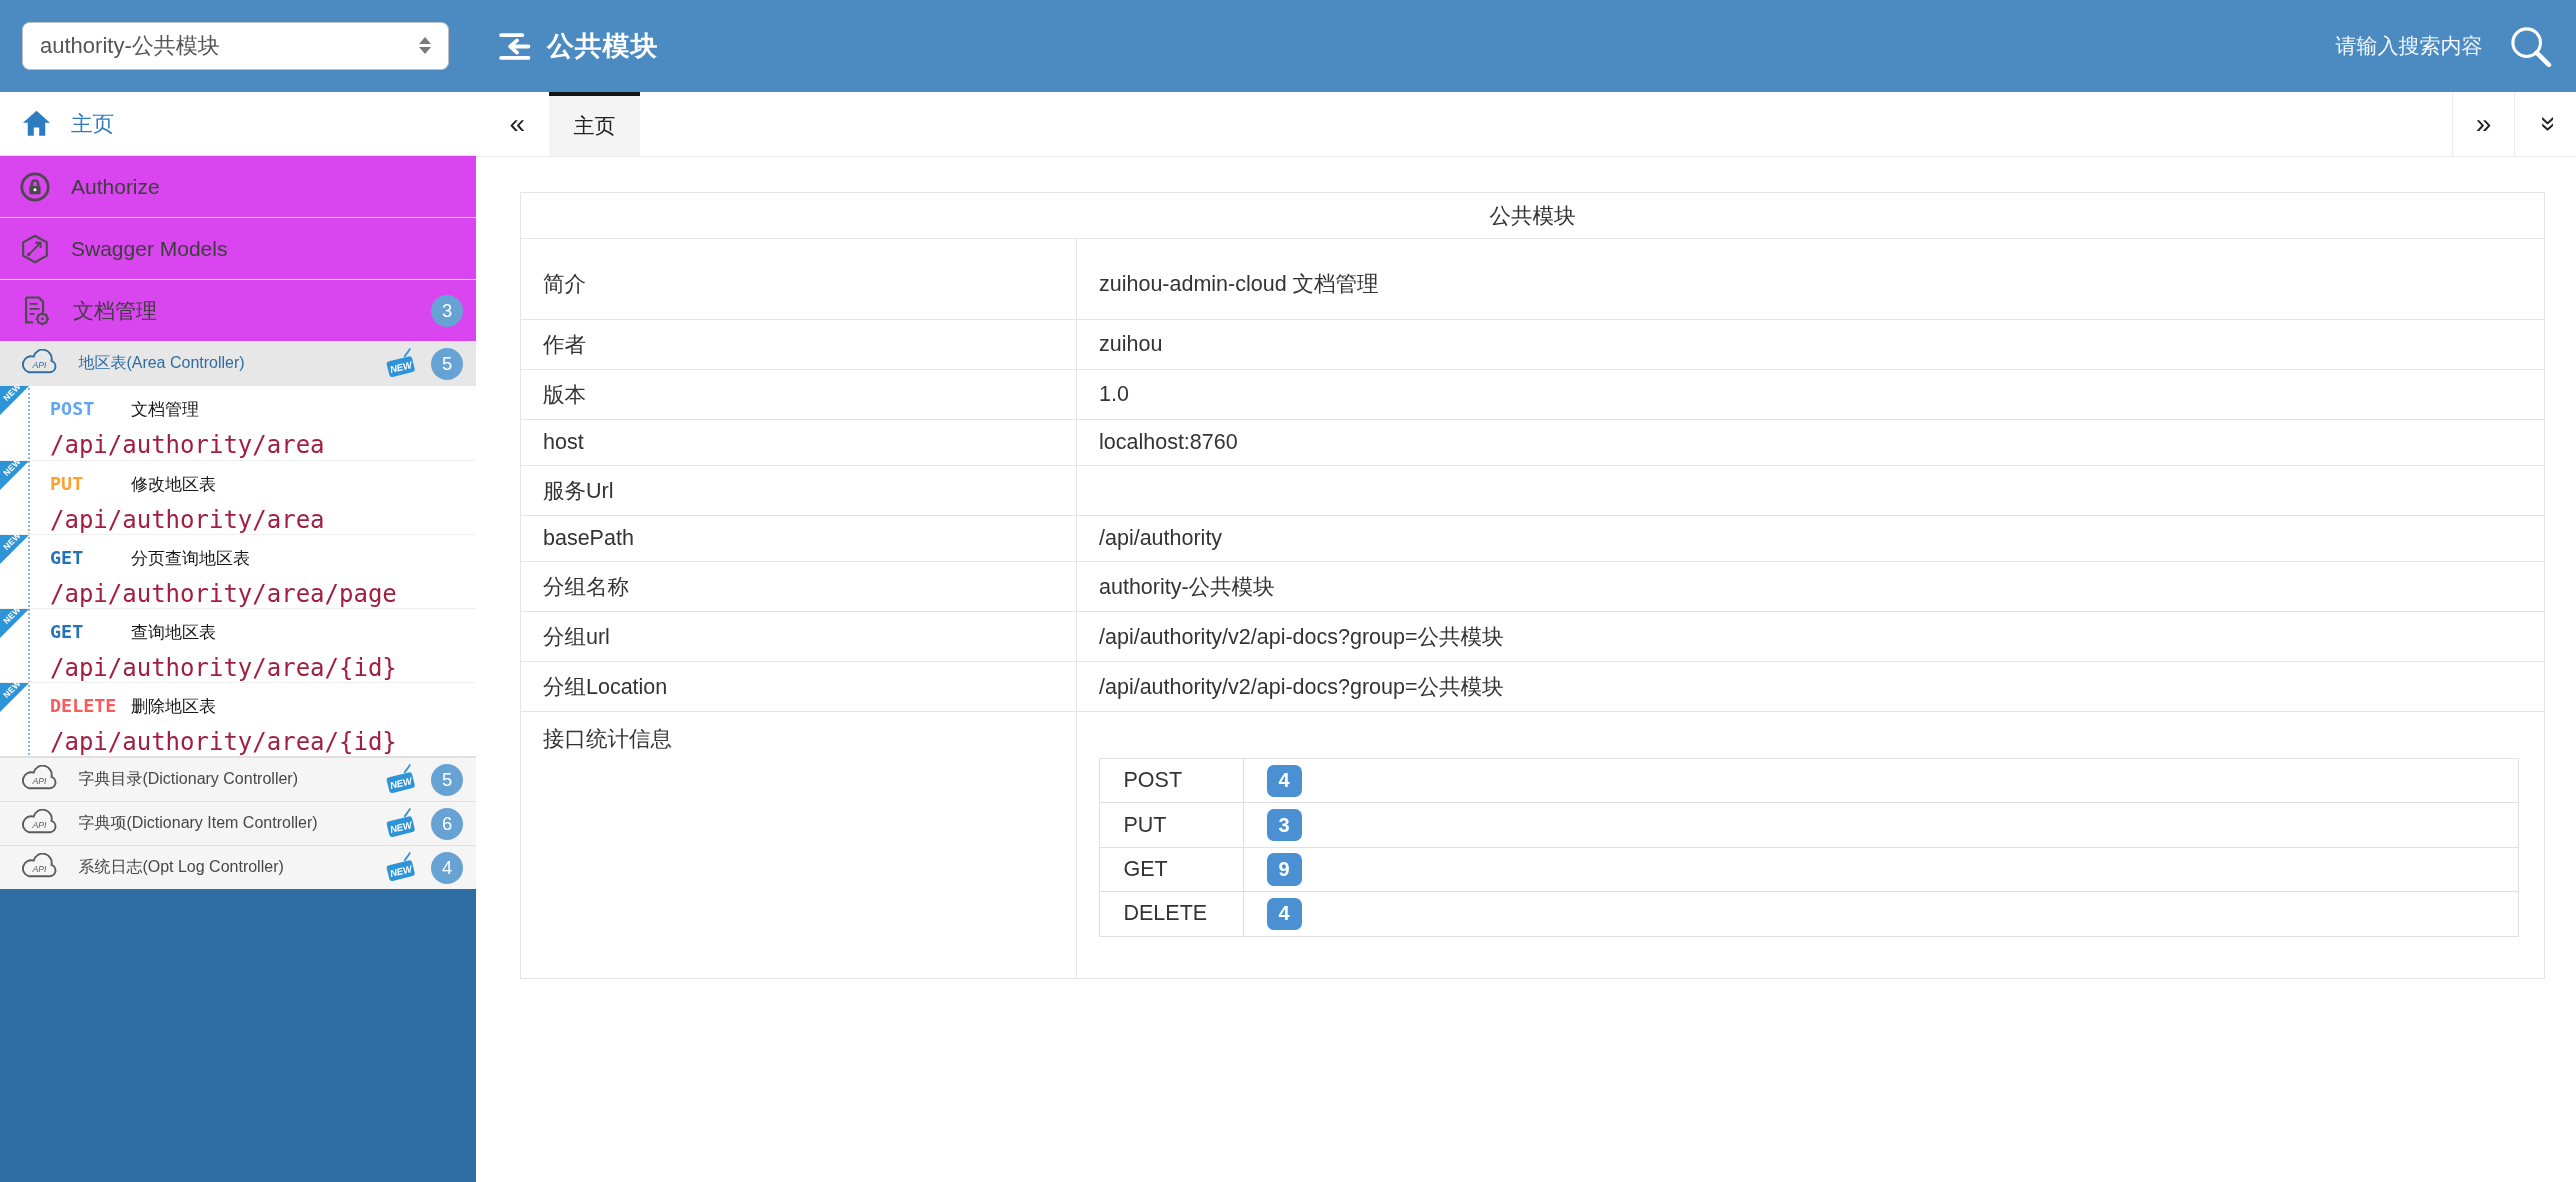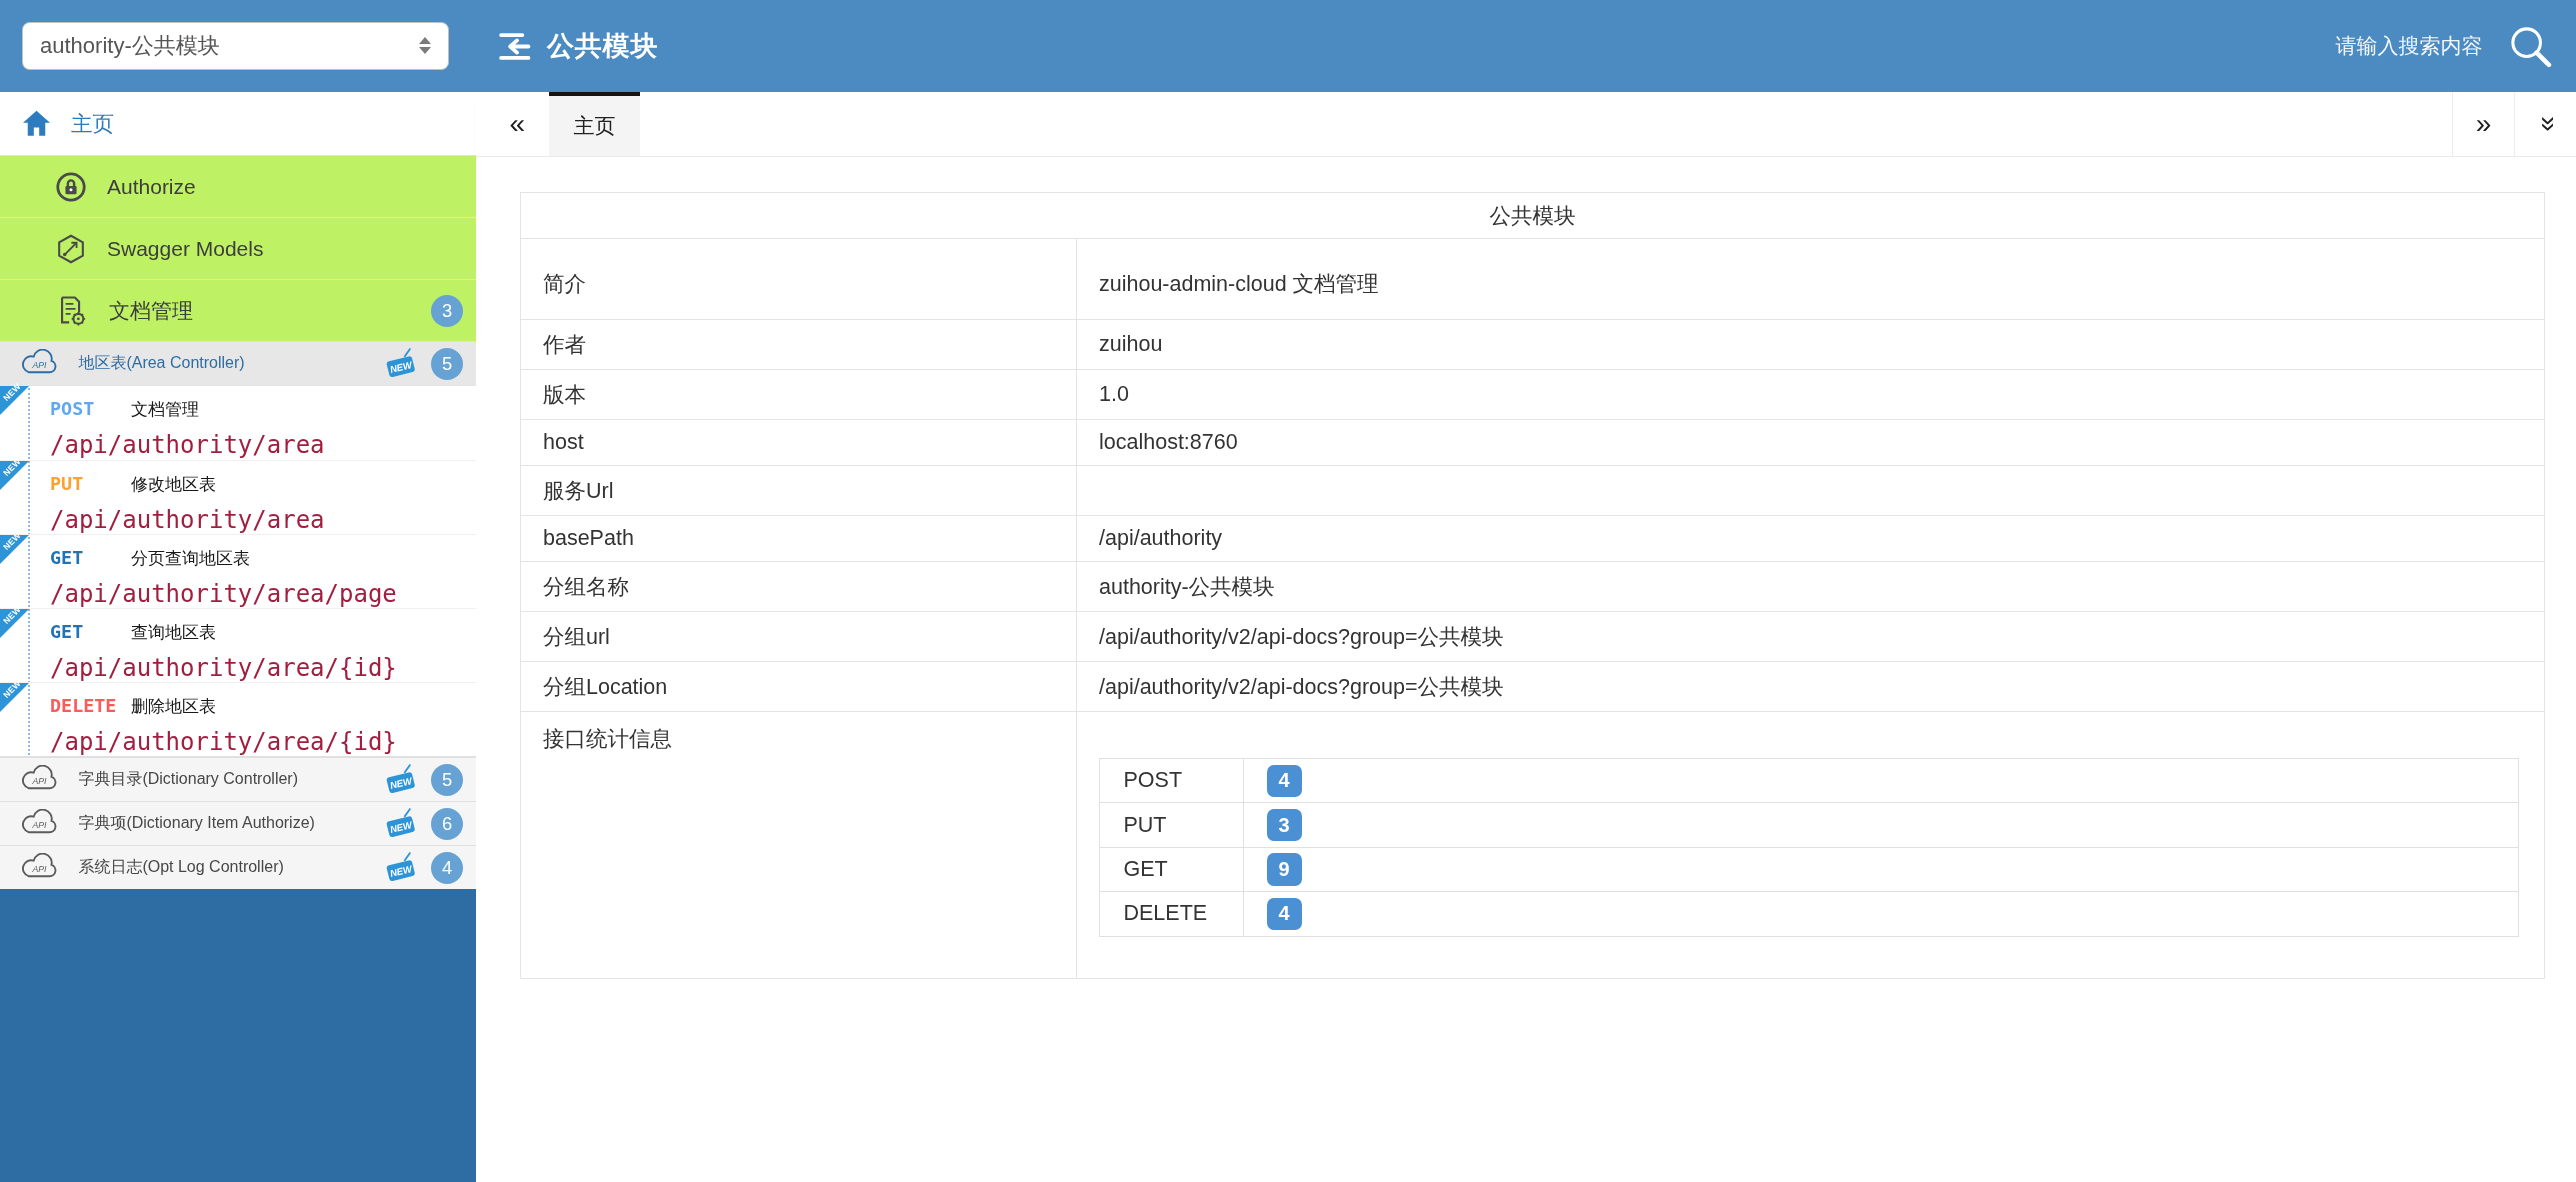--- a/index.html
+++ b/index.html
@@ -22,21 +22,21 @@
   .brand { position:absolute; left:495px; top:0; height:92px; display:flex; align-items:center; gap:14px; }
   .brand-title { color:#fff; font-size:27px; font-weight:bold; letter-spacing:0.8px; }
   .search-box { position:absolute; right:21.5px; top:0; height:92px; display:flex; align-items:center; gap:23px; }
   .search-ph { color:rgba(255,255,255,0.93); font-size:21px; }
   
   .sidebar { position:absolute; left:0; top:92px; width:476px; height:1091px; background:#2e6da4; overflow:hidden; }
   .side-row { position:relative; display:flex; align-items:center; box-sizing:border-box; cursor:pointer; }
   .row-home { height:63px; background:#fff; }
   .row-home .row-label { margin-left:19px; font-size:21.5px; color:#2c7bbd; }
   .row-home .row-icon { margin-left:21px; }
-  .section-row { height:62px; background:#bef264; border-top:1.5px solid #e0e0e0;padding-left:36px; }
+  .section-row { height:62px; background:#d946ef; border-top:1.5px solid #e0e0e0; }
   .section-row .row-icon { margin-left:19px; }
   .section-row .row-label { margin-left:20px; font-size:21px; color:#3d3d3d; }
   .controller-row { height:44px; background:#f5f5f5; border-top:1.5px solid #e0e0e0; }
   .controller-row .row-icon { margin-left:19px; color:#5b5b5b; }
   .controller-row .row-label { margin-left:18.4px; font-size:16px; color:#474747; }
   .controller-row.selected { background:#e7e7e7; }
   .controller-row.selected .row-label { color:#2e6da4; }
   .controller-row.selected .row-icon { color:#2e6da4; }
   .badge-circle {
     position:absolute; right:13px; top:50%; transform:translateY(-50%);
@@ -252,21 +252,21 @@
       <span class="badge-circle">5</span>
     </div>
 
     <div class="side-row controller-row">
       <span class="row-icon">
         <svg width="41" height="29" viewBox="0 0 56 40" fill="none" stroke="currentColor">
           <path d="M13 32 H42 a8 8 0 0 0 2.5 -15.6 A12.5 12.5 0 0 0 20 10.5 A9.5 9.5 0 0 0 13 32 Z" stroke-width="2.6"></path>
           <text x="28" y="26" text-anchor="middle" font-size="12" font-style="italic" font-family="Liberation Sans, sans-serif" fill="currentColor" stroke="none">API</text>
         </svg>
       </span>
-      <span class="row-label">字典项(Dictionary Item Authorize)</span>
+      <span class="row-label">字典项(Dictionary Item Controller)</span>
       <span class="new-sign">
         <svg width="38" height="35" viewBox="0 0 64 58">
           <path d="M46 3 L36 17" stroke="#2e94d8" stroke-width="3" fill="none"></path>
           <g transform="rotate(-14 30 34)">
             <rect x="8" y="20" width="44" height="27" rx="5" fill="#2e94d8"></rect>
             <text x="30" y="40" text-anchor="middle" font-size="16" font-weight="bold" font-style="italic" fill="#ffffff" font-family="Liberation Sans, sans-serif">NEW</text>
           </g>
         </svg>
       </span>
       <span class="badge-circle">6</span>

